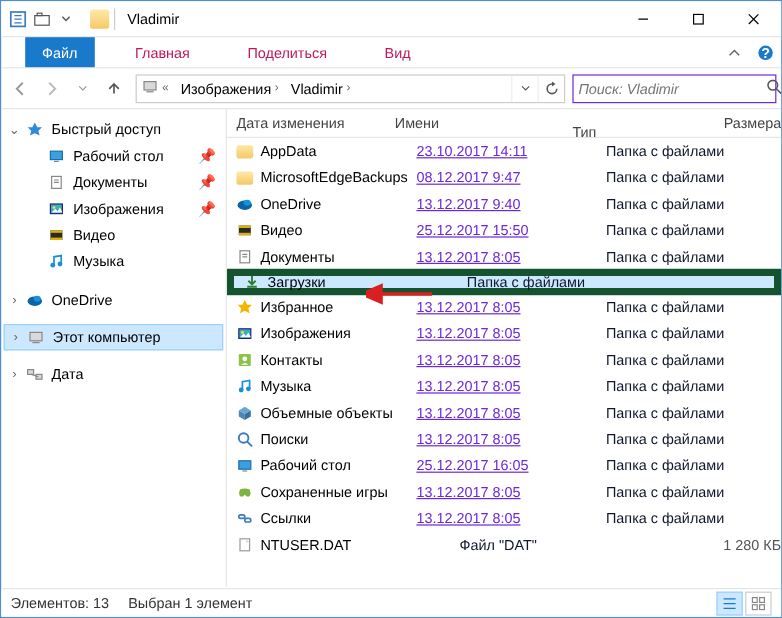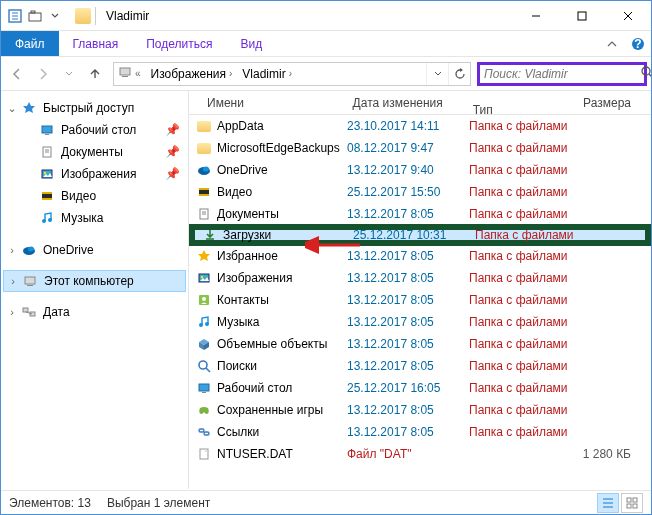--- a/index.html
+++ b/index.html
@@ -10,37 +10,37 @@
 .titlebar .qat { display: flex; align-items: center; gap: 4px; padding: 0 6px; }
 .titlebar .qat .ico { width: 16px; height: 16px; display: flex; align-items: center; justify-content: center; }
 .titlebar .folder-ico { width: 16px; height: 16px; background: linear-gradient(#ffe9a6,#f5c869); border-radius: 2px; margin-left: 6px; }
 .titlebar .divider { width: 1px; height: 18px; background: #ccc; margin: 0 4px; }
 .titlebar .title { flex: 1; padding-left: 6px; color: #000; }
 .titlebar .winbtns { display: flex; height: 100%; }
 .titlebar .winbtn { width: 46px; height: 100%; display: flex; align-items: center; justify-content: center; color: #000; }
 
 
 .ribbon { height: 26px; display: flex; align-items: stretch; border-bottom: 1px solid #e5e5e5; }
-.ribbon .tab { padding: 4px 14px; display: flex; align-items: center; cursor: default; }
+.ribbon .tab { padding: 4px 14px; display: flex; align-items: center; cursor: default; margin-left: 20px; }
 .ribbon .tab.file { background: #1979ca; color: #fff; }
-.ribbon .tab.normal { color: #6d28d9; }
+.ribbon .tab.normal { color: #be185d; }
 .ribbon .spacer { flex: 1; }
 .ribbon .expand, .ribbon .help { width: 26px; display: flex; align-items: center; justify-content: center; color: #666; }
 .ribbon .help { color: #1979ca; }
 
 
 .navbar { height: 34px; display: flex; align-items: center; padding: 3px 4px; gap: 2px; border-bottom: 1px solid #e5e5e5; }
 .navbtn { width: 24px; height: 24px; display: flex; align-items: center; justify-content: center; color: #888; border-radius: 2px; }
 .navbtn.enabled { color: #555; }
 .addrbox { flex: 1; height: 24px; border: 1px solid #ccc; display: flex; align-items: center; margin: 0 4px; background: #fff; }
 .addrbox .seg { padding: 0 6px 0 4px; height: 100%; display: flex; align-items: center; gap: 3px; }
 .addrbox .chev { color: #666; font-size: 10px; }
 .addrbox .fill { flex: 1; }
 .addrbox .refresh, .addrbox .histdd { width: 22px; height: 100%; display: flex; align-items: center; justify-content: center; color: #555; border-left: 1px solid #eee; }
-.searchbox { width: 170px; height: 24px; border: 3px solid #6d28d9; display: flex; align-items: center; background: #fff; padding: 0 4px; color: #777; }
+.searchbox { width: 170px; height: 24px; border: 1px solid #6d28d9; display: flex; align-items: center; background: #fff; padding: 0 4px; color: #777; }
 .searchbox input { border: none; outline: none; flex: 1; font-size: 12px; color: #555; font-style: italic; }
 .searchbox .sicon { color: #555; }
 
 
 .bodyarea { display: flex; height: 398px; }
 
 
 .navpane { width: 188px; border-right: 1px solid #e5e5e5; padding: 6px 0; overflow: hidden; }
 .navitem { display: flex; align-items: center; height: 22px; padding-left: 4px; gap: 2px; cursor: default; }
 .navitem .exp { width: 14px; text-align: center; color: #666; font-size: 11px;}
@@ -50,29 +50,29 @@
 .navitem.indent1 { padding-left: 22px; }
 .navgap { height: 10px; }
 
 
 .filelist { flex: 1; display: flex; flex-direction: column; overflow: hidden; }
 .colheaders { display: flex; height: 24px; align-items: center; border-bottom: 1px solid #e5e5e5; color: #444; }
 .colheaders .col { padding-left: 8px; }
 .col-name { width: 158px; }
 .col-date { width: 122px; }
 .col-type { width: 112px; margin-top: 15px; }
-.col-size { flex: 1; text-align: right; padding-right: 20px; }
+.col-size { flex: 1; text-align: right; }
 .rows { overflow-y: auto; }
 .row { display: flex; height: 22px; align-items: center; }
 .row.selected { background: #cce8ff; border: 6px solid #14532d; margin: -1px 0; }
 .row .ricon { width: 18px; display: flex; align-items: center; justify-content: center; margin-left: 6px; }
 .row .rname { width: 134px; padding-left: 4px; white-space: nowrap; overflow: hidden; text-overflow: ellipsis; }
-.row .rdate { width: 122px; color: #0369a1; }
-.row .rtype { width: 112px; color: #b91c1c; white-space: nowrap; overflow: hidden; }
-.row .rsize { flex: 1; text-align: right; padding-right: 20px; color: #555; }
+.row .rdate { width: 122px; color: #6d28d9; text-decoration: underline; }
+.row .rtype { width: 112px; color: #0f172a; white-space: nowrap; overflow: hidden; margin-left: 36px; }
+.row .rsize { flex: 1; text-align: right; color: #555; }
 
 
 .arrow { position: absolute; left: 304px; top: 234px; pointer-events: none; }
 
 
 .statusbar { height: 24px; border-top: 1px solid #e5e5e5; display: flex; align-items: center; padding: 0 8px; position:absolute; bottom:0; left:0; right:0; background:#fff;}
 .statusbar .sseg { margin-right: 16px; color: #333; }
 .statusbar .fill { flex: 1; }
 .statusbar .viewbtn { width: 22px; height: 20px; border: 1px solid #ccc; margin-left: 2px; display: flex; align-items: center; justify-content: center; }
 .statusbar .viewbtn.active { background: #cce8ff; border-color: #99d1ff; }
@@ -309,22 +309,22 @@
             <rect x="8" y="7" width="5" height="4" fill="#d9d9d9" stroke="#888"></rect>
             <line x1="4" y1="7" x2="10" y2="9" stroke="#888"></line>
           </svg>
         </span>
       <span class="nlabel">Дата</span>
     </div>
   </div>
 
   <div class="filelist">
     <div class="colheaders">
+      <div class="col col-date">Дата изменения</div>
       <div class="col col-name">&nbsp;&nbsp;&nbsp;<span>Имени</span></div>
-      <div class="col col-date">Дата изменения</div>
       <div class="col col-type">Тип</div>
       <div class="col col-size">Размера</div>
     </div>
     <div class="rows" id="file-rows">
         <div class="row">
           <span class="ricon">
             <div class="folder16"></div>
           </span>
           <span class="rname">AppData</span>
           <span class="rdate">23.10.2017 14:11</span>
@@ -379,21 +379,20 @@
           <span class="rsize"></span>
         </div>
         <div class="row selected">
           <span class="ricon">
             <svg width="14" height="14">
               <path d="M7 2 V9 M4 6 L7 9 L10 6" stroke="#2e7d32" fill="none" stroke-width="1.6"></path>
               <line x1="3" y1="11" x2="11" y2="11" stroke="#2e7d32" stroke-width="1.6"></line>
             </svg>
           </span>
           <span class="rname">Загрузки</span>
-          <span class="rdate">25.12.2017 10:31</span>
           <span class="rtype">Папка с файлами</span>
           <span class="rsize"></span>
         </div>
         <div class="row">
           <span class="ricon">
             <svg width="14" height="14">
               <polygon points="7,1 9,5 13,5 10,8 11,12 7,10 3,12 4,8 1,5 5,5" fill="#f5b400"></polygon>
             </svg>
           </span>
           <span class="rname">Избранное</span>

